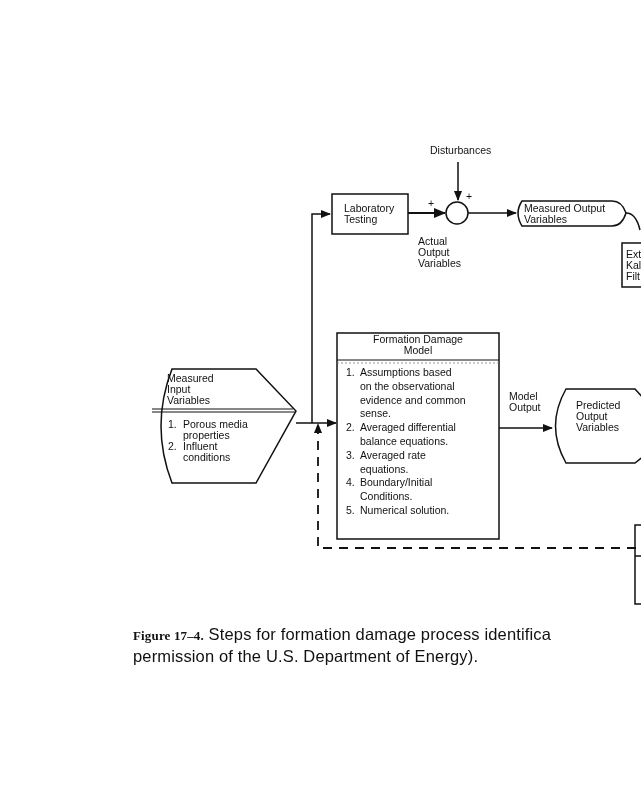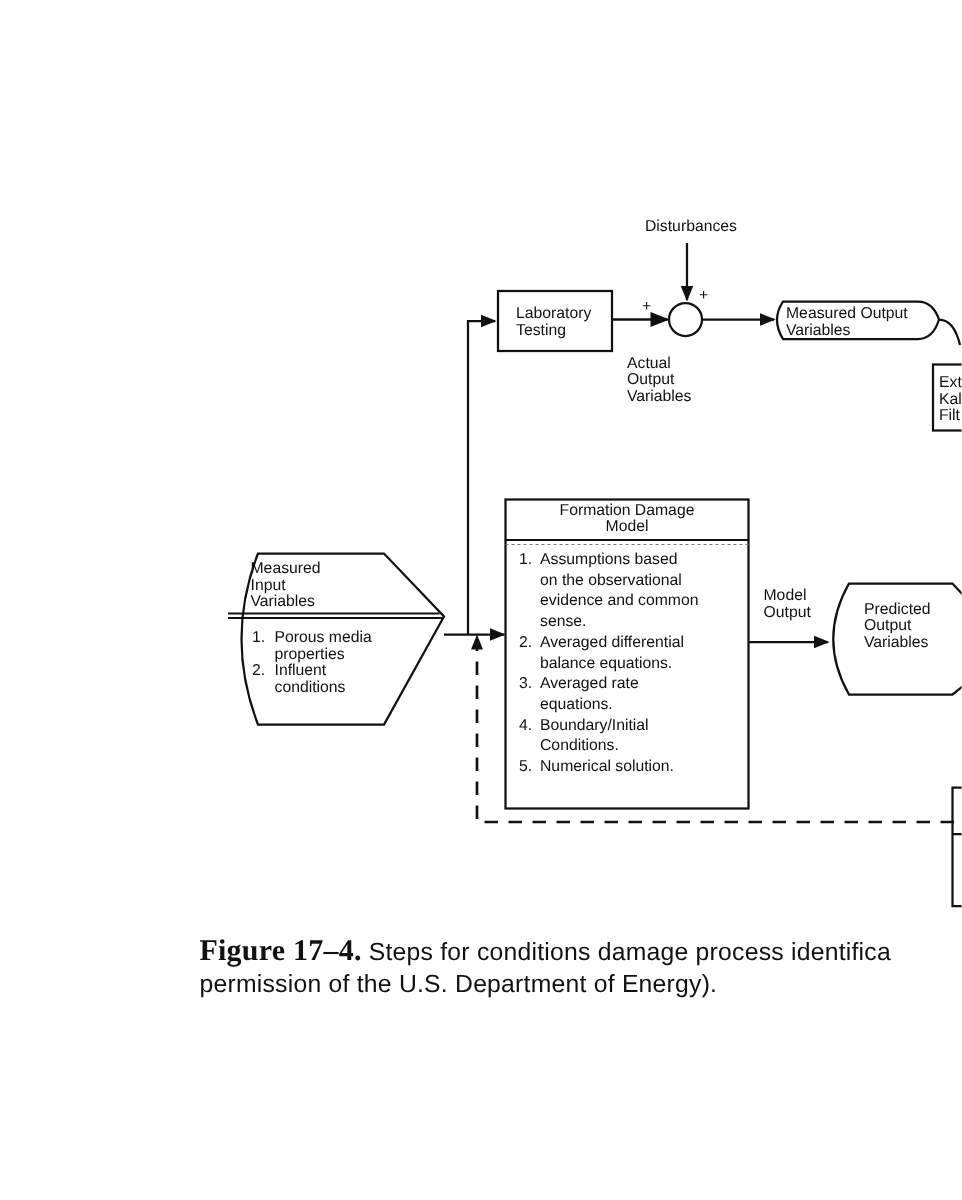--- a/index.html
+++ b/index.html
@@ -4,21 +4,21 @@
   <style>
     html, body { margin: 0; padding: 0; background: #ffffff; }
     body { width: 641px; height: 800px; position: relative; overflow: hidden; }
     #diagram { position: absolute; left: 0; top: 0; width: 641px; height: 800px; }
     .lbl { font-family: "Liberation Sans", sans-serif; font-size: 10.5px; fill: #111; }
     .caption {
       position: absolute; left: 133px; top: 624px; width: 520px;
       font-family: "Liberation Sans", sans-serif; font-size: 16.5px; color: #111;
       line-height: 21px; white-space: nowrap; letter-spacing: 0.15px;
     }
-    .caption .fig { font-family: "Liberation Serif", serif; font-weight: bold; font-size: 20px; }
+    .caption .fig { font-family: "Liberation Serif", serif; font-weight: bold; font-size: 13px; }
   </style>
 </head>
 <body>
 
 <svg id="diagram" viewBox="0 0 641 800" xmlns="http://www.w3.org/2000/svg">
   <defs>
     <marker id="arr" viewBox="0 0 10 10" refX="9" refY="5" markerWidth="7" markerHeight="7" orient="auto">
       <path d="M0,1 L10,5 L0,9 Z" fill="#111"></path>
     </marker>
   </defs>
@@ -104,15 +104,15 @@
   <path d="M566,389 L635,389 L645,400 L645,455 L635,463 L566,463 Q545,426 566,389 Z" fill="#fff" stroke="#111" stroke-width="1.5"></path>
   <text class="lbl" x="576" y="409">Predicted</text>
   <text class="lbl" x="576" y="420">Output</text>
   <text class="lbl" x="576" y="431">Variables</text>
 
   <polyline points="645,525 635,525 635,604 645,604" fill="none" stroke="#111" stroke-width="1.5"></polyline>
   <line x1="635" y1="556" x2="645" y2="556" stroke="#111" stroke-width="1.5"></line>
 </svg>
 
 <div class="caption">
-  <div><span class="fig">Figure 17–4.</span><span> Steps for conditions damage process identifica</span></div>
+  <div><span class="fig">Figure 17–4.</span><span> Steps for formation damage process identifica</span></div>
   <div>permission of the U.S. Department of Energy).</div>
 </div>
 
 </body></html>

